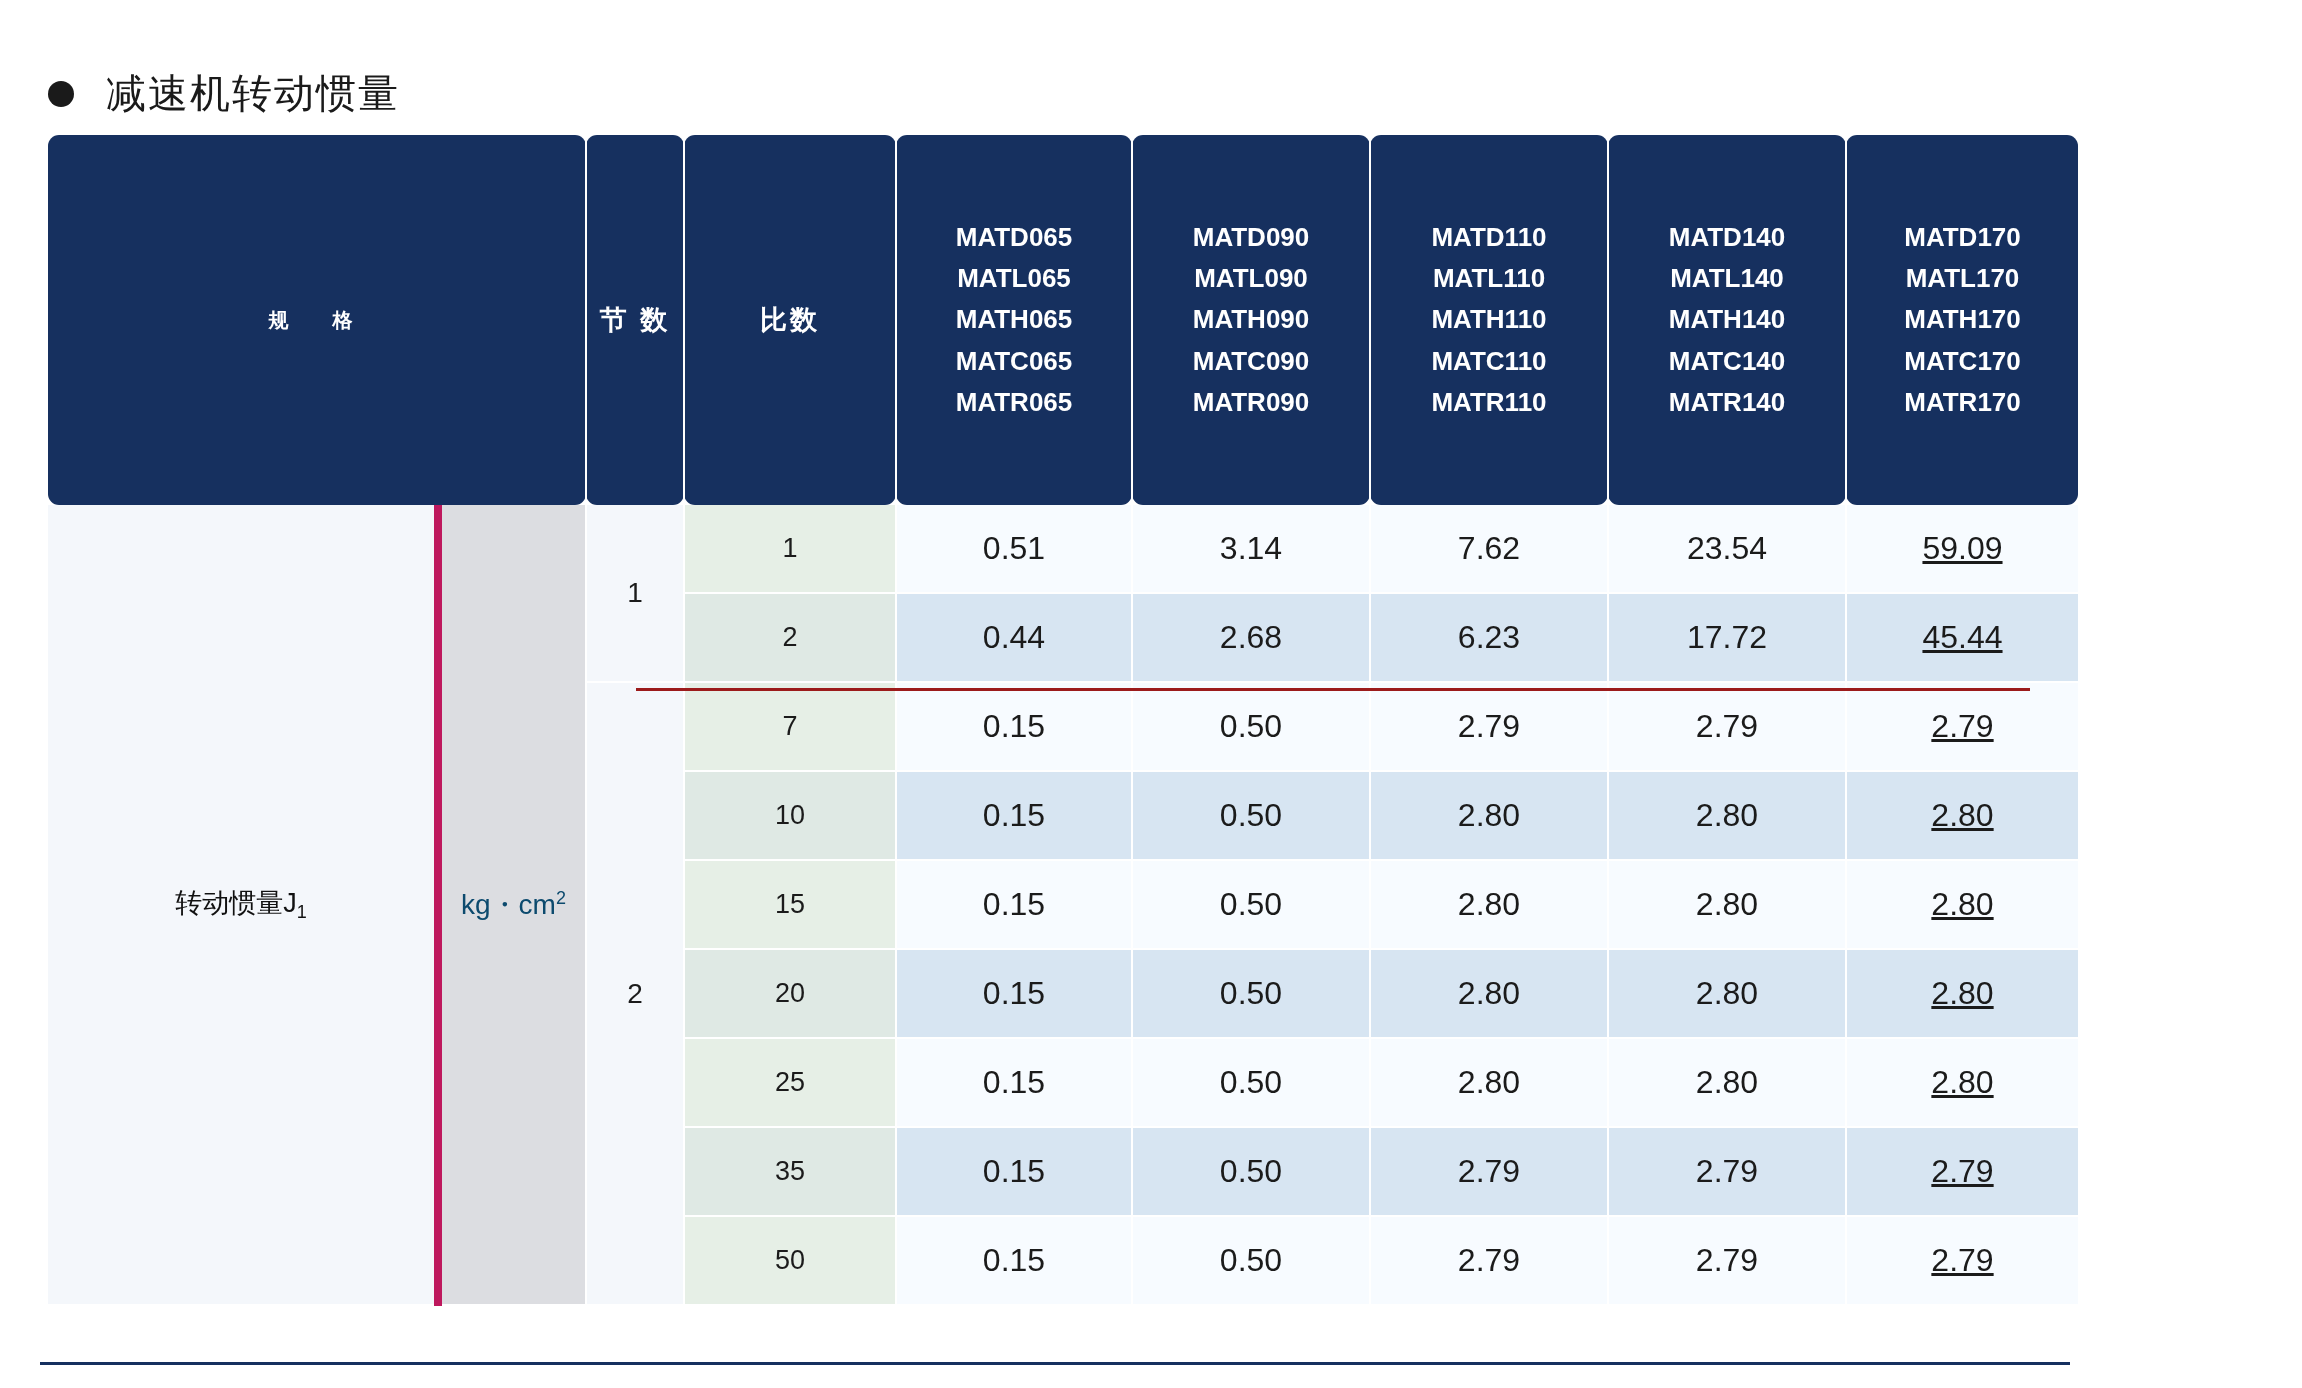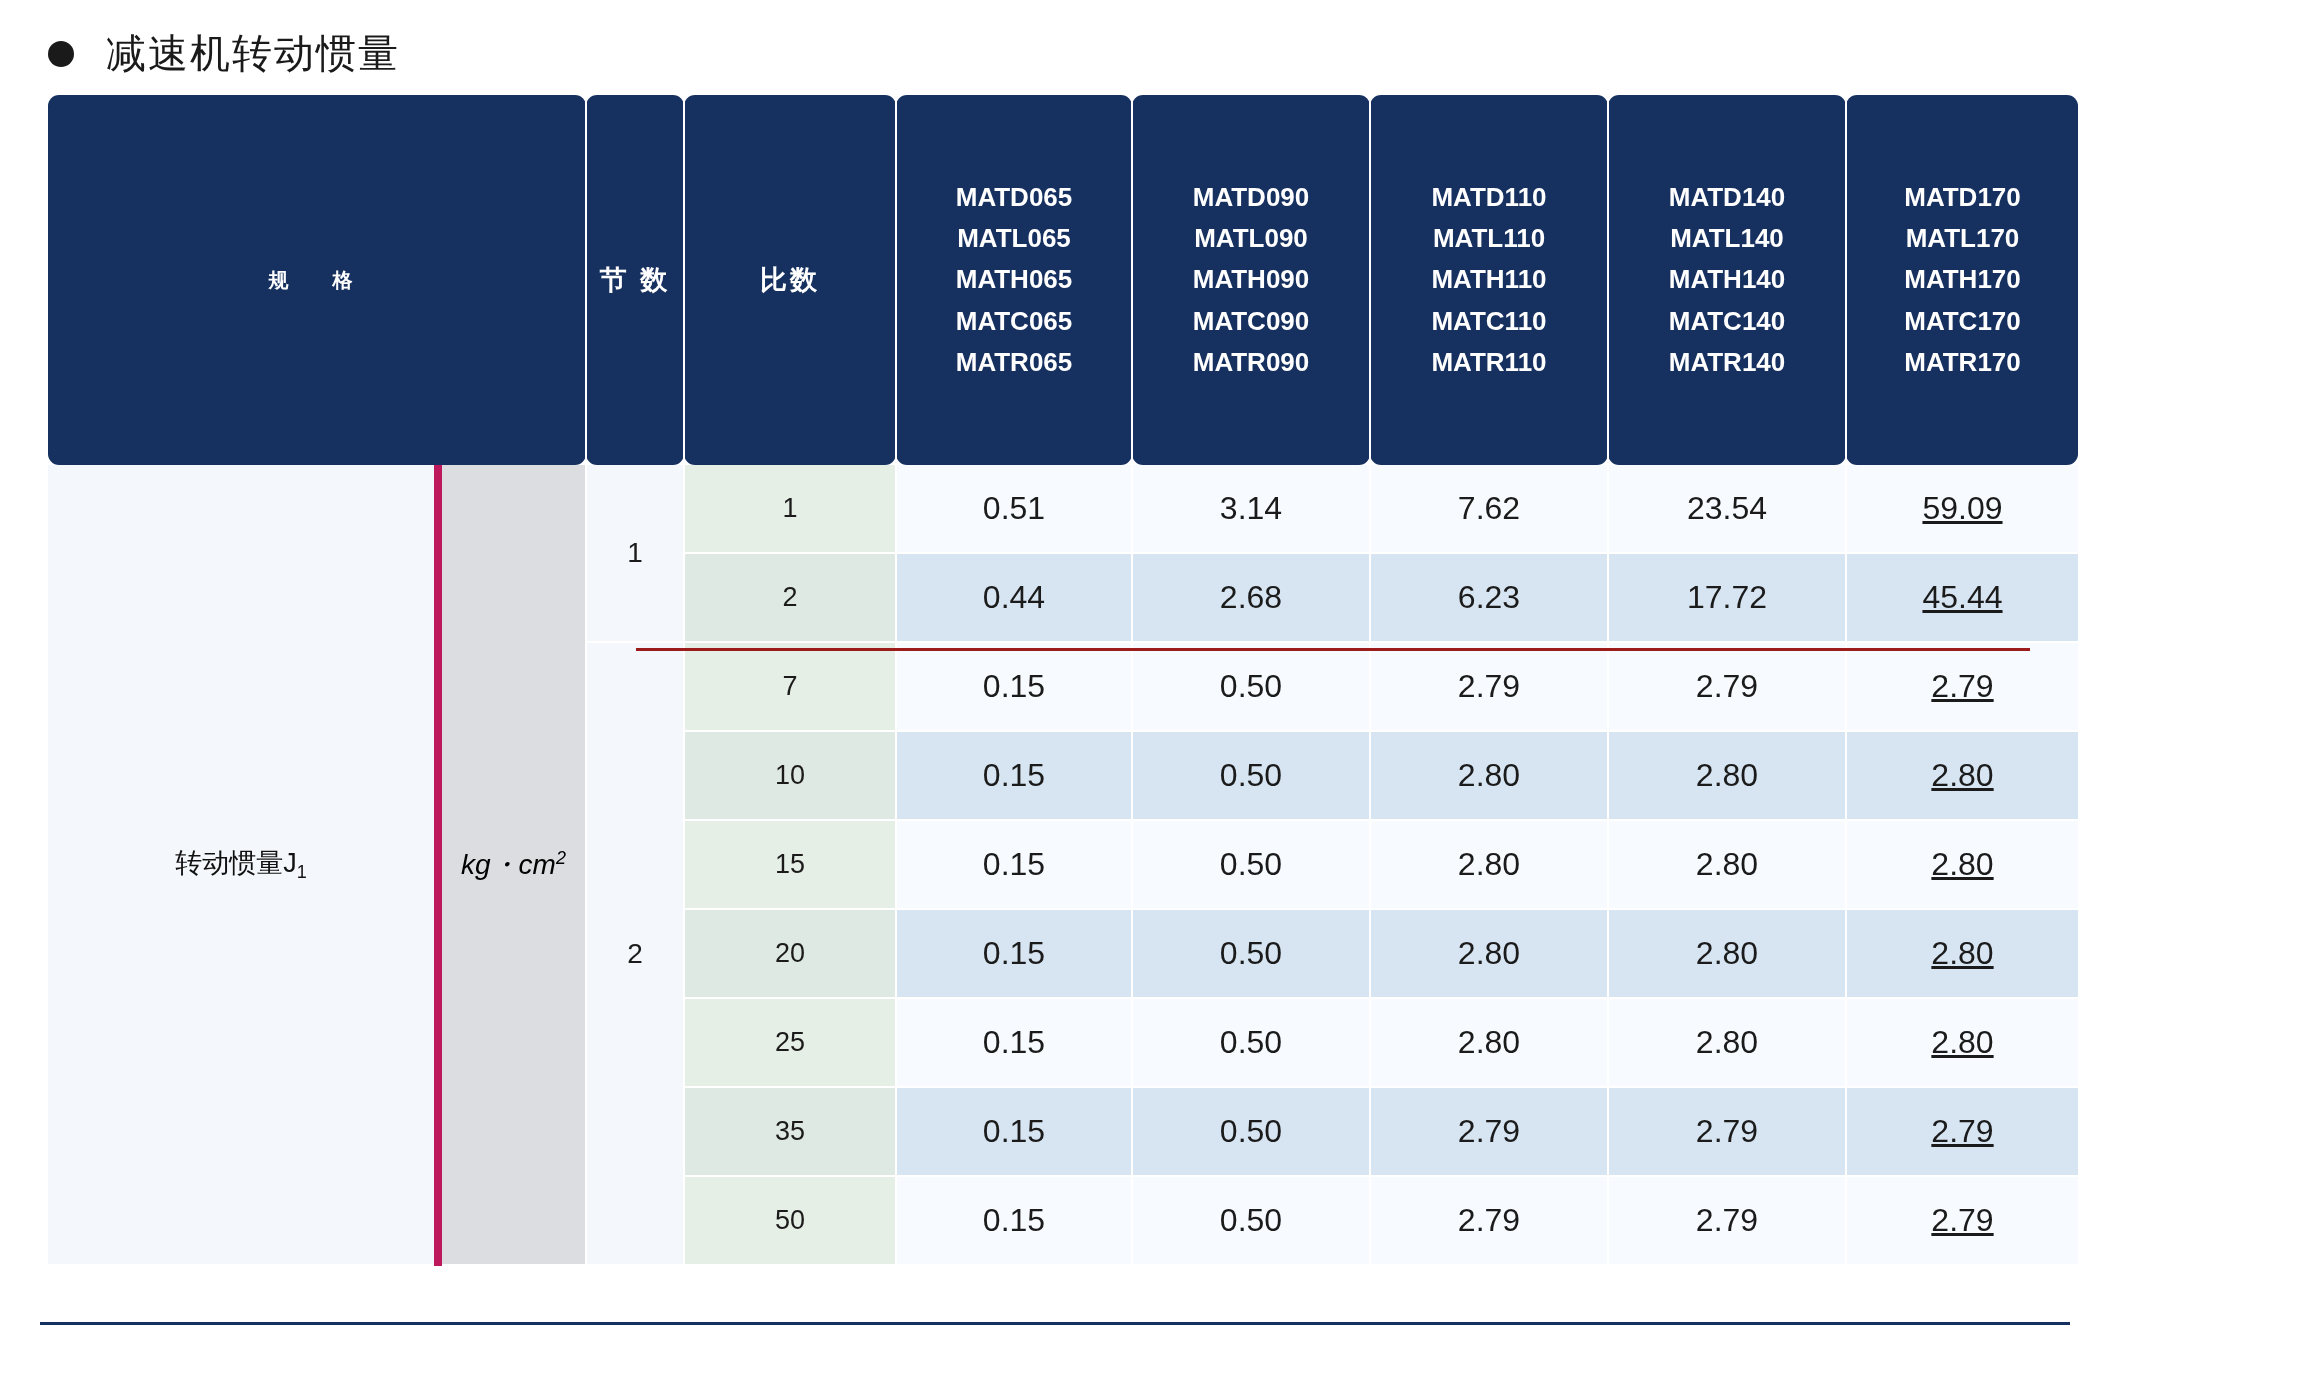--- a/index.html
+++ b/index.html
@@ -12,20 +12,21 @@
     height: 1388px;
     font-family: "Liberation Sans", "DejaVu Sans", sans-serif;
     overflow: hidden;
   }
   .page {
     position: relative;
     width: 2302px;
     height: 1020px;
     box-sizing: border-box;
     padding: 8px;
+    margin-top: 40px;
   }
 
   
   .title-row {
     display: flex;
     align-items: center;
     padding: 18px 0 14px 40px;
   }
   .bullet {
     width: 26px;
@@ -100,22 +101,21 @@
 
   td.label-cell {
     background: #f4f7fb;
     font-size: 27px;
     color: #111;
     border-right: 8px solid #be185d;
   }
   td.unit-cell {
     background: #dcdde1;
     font-size: 28px;
-    color: #000000;
-    font-style: italic;
+    color: #0c4a6e;
   }
   td.jie-cell {
     background: #f4f7fb;
     font-size: 28px;
   }
   td.ratio-cell {
     background: #e6efe6;
     font-size: 27px;
   }
   td.ratio-cell.alt {

